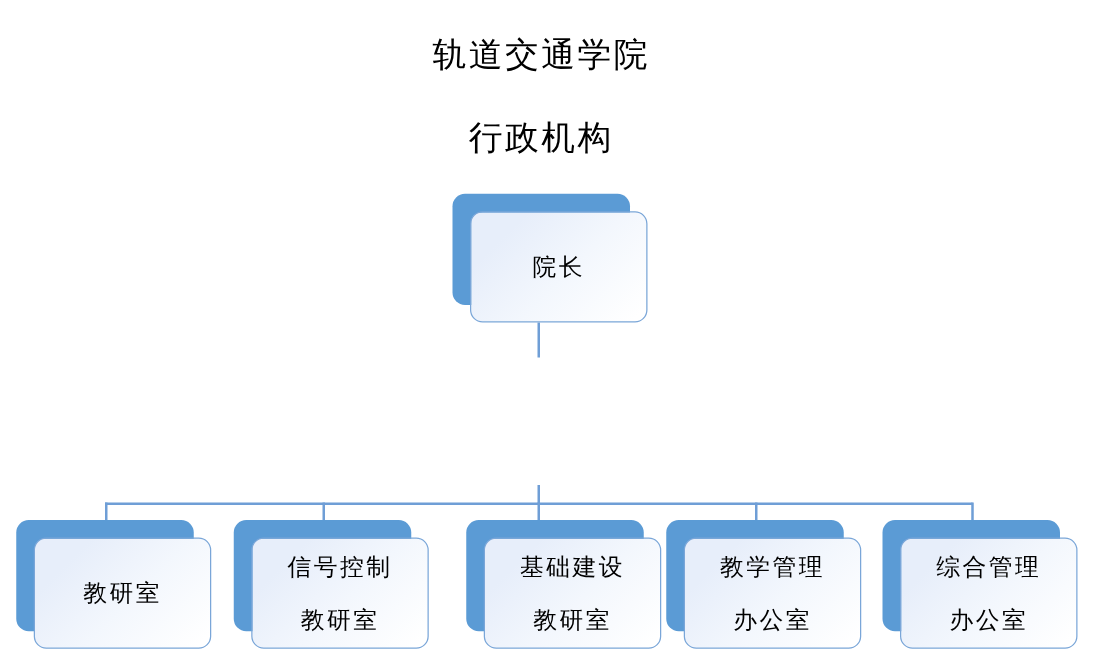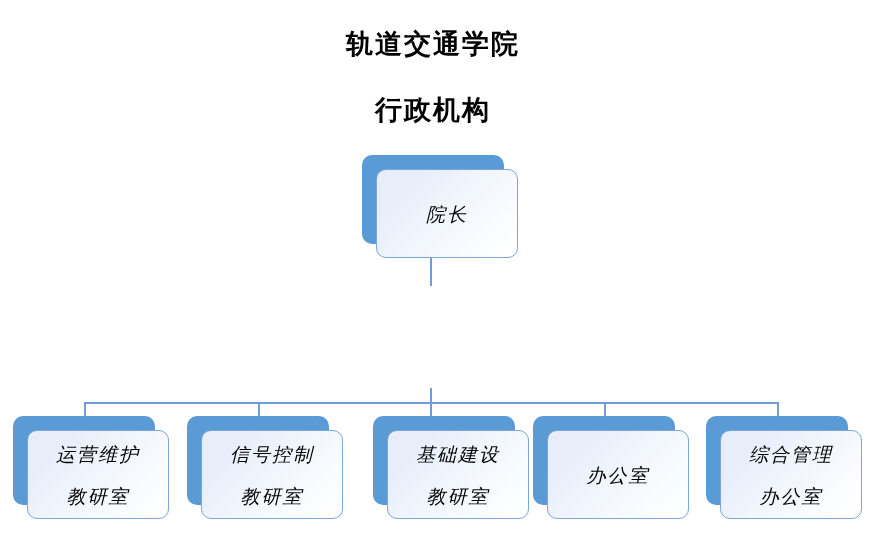--- a/index.html
+++ b/index.html
@@ -14,33 +14,32 @@
     background: #ffffff;
     overflow: hidden;
     font-family: "DejaVu Serif", "Liberation Serif", serif;
   }
   .title-line {
     position: absolute;
     left: 0;
     width: 866px;
     text-align: center;
     font-size: 27px;
-    font-weight: bold;
+    font-weight: normal;
     color: #000000;
     letter-spacing: 2px;
     white-space: nowrap;
   }
   .title-line.l1 { top: 26px; }
   .title-line.l2 { top: 92px; }
 
   .node {
     position: absolute;
     width: 157px;
     height: 104px;
-    font-style: italic;
   }
   .node .back-rect {
     position: absolute;
     left: 0;
     top: 0;
     width: 142px;
     height: 89px;
     background: var(--box_blue, #5B9BD5);
     border-radius: 10px;
   }
@@ -111,21 +110,20 @@
     <div class="back-rect"></div>
     <div class="front-rect">
       <span class="txt">院长</span>
     </div>
   </div>
 
 
   <div class="node node-c1">
     <div class="back-rect"></div>
     <div class="front-rect">
-      <span class="txt">运营维护</span>
       <span class="txt">教研室</span>
     </div>
   </div>
 
   <div class="node node-c2">
     <div class="back-rect"></div>
     <div class="front-rect">
       <span class="txt">信号控制</span>
       <span class="txt">教研室</span>
     </div>
@@ -135,20 +133,21 @@
     <div class="back-rect"></div>
     <div class="front-rect">
       <span class="txt">基础建设</span>
       <span class="txt">教研室</span>
     </div>
   </div>
 
   <div class="node node-c4">
     <div class="back-rect"></div>
     <div class="front-rect">
+      <span class="txt">教学管理</span>
       <span class="txt">办公室</span>
     </div>
   </div>
 
   <div class="node node-c5">
     <div class="back-rect"></div>
     <div class="front-rect">
       <span class="txt">综合管理</span>
       <span class="txt">办公室</span>
     </div>

